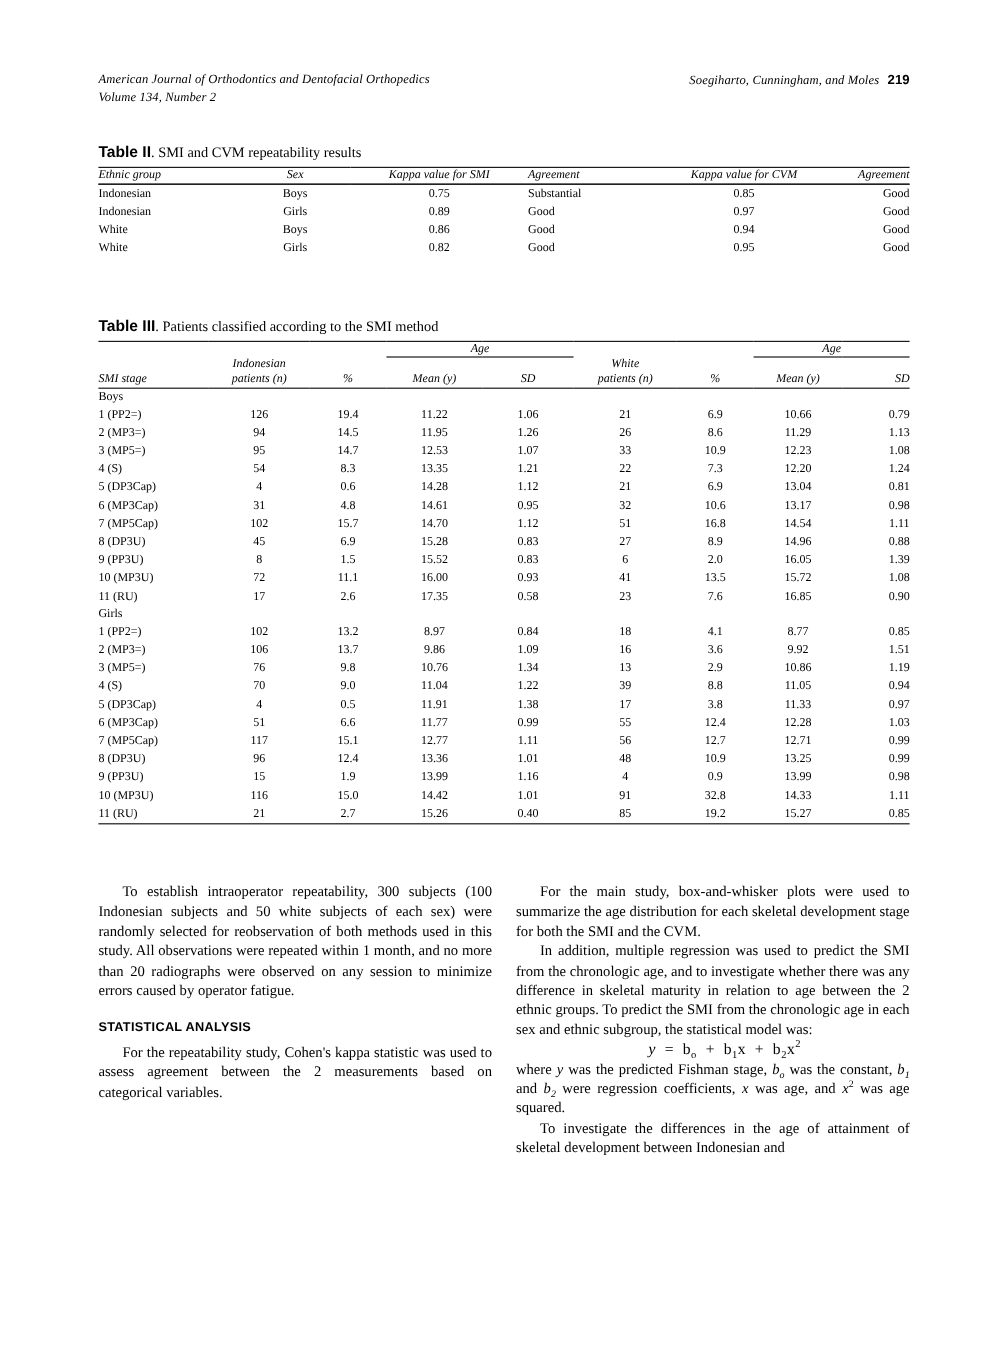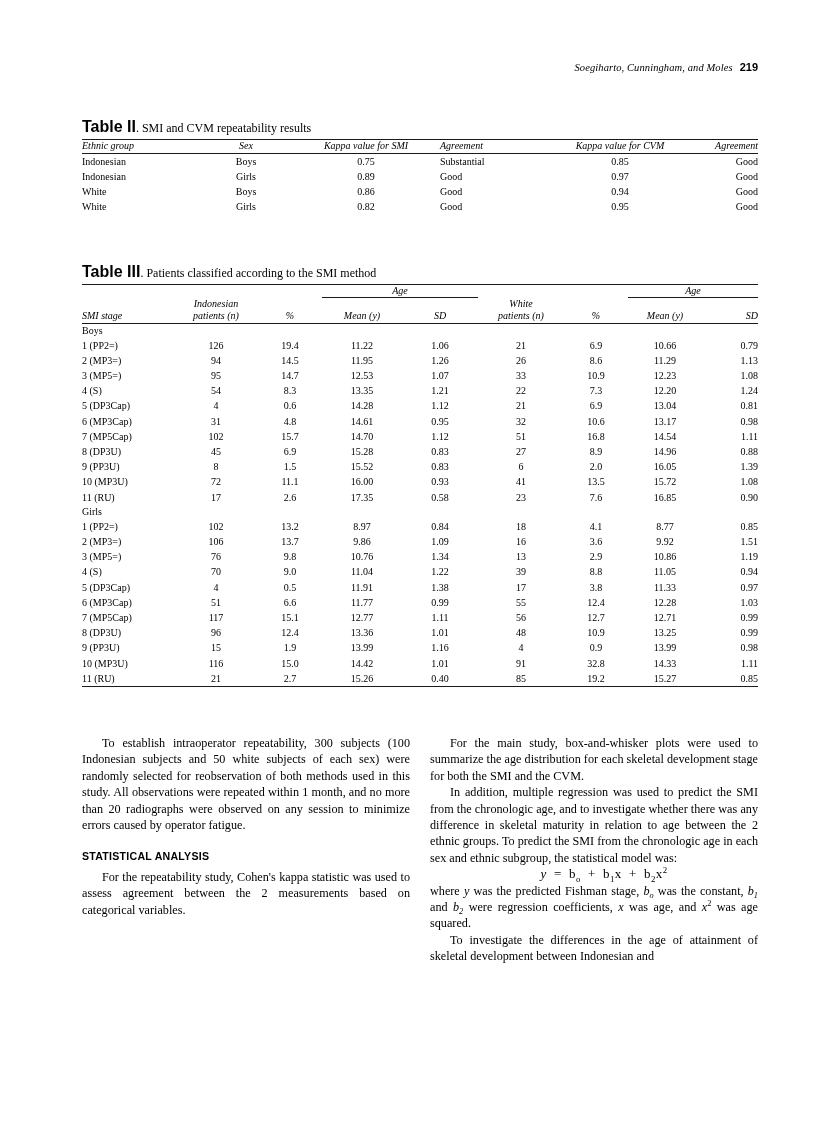--- a/index.html
+++ b/index.html
@@ -72,21 +72,21 @@
   }
   .table-caption {
     font-size: 11px;
     line-height: 14px;
     margin-bottom: 4px;
     white-space: nowrap;
   }
   .table-caption .tbl-label {
     font-family: "Liberation Sans", sans-serif;
     font-weight: bold;
-    font-size: 16px;
+    font-size: 13px;
   }
   .table-caption .tbl-title {
     font-family: "Liberation Serif", serif;
     font-size: 12px;
   }
   table.data {
     border-collapse: collapse;
     width: 676px;
     table-layout: fixed;
     font-size: 10px;
@@ -205,20 +205,22 @@
   }
   .it { font-style: italic; }
 </style>
 </head>
 <body>
 
 <div class="page">
 
   <div class="runhead">
     <div class="runhead-left">
+      <div>American Journal of Orthodontics and Dentofacial Orthopedics</div>
+      <div class="vol-num">Volume 134, Number 2</div>
     </div>
     <div class="runhead-right">
       <span class="authors">Soegiharto, Cunningham, and Moles</span><span class="pageno">219</span>
     </div>
   </div>
 
   <div class="table-block" style="top:120px;">
     <div class="table-caption">
       <span class="tbl-label">Table II</span><span class="tbl-title">. SMI and CVM repeatability results</span>
     </div>

